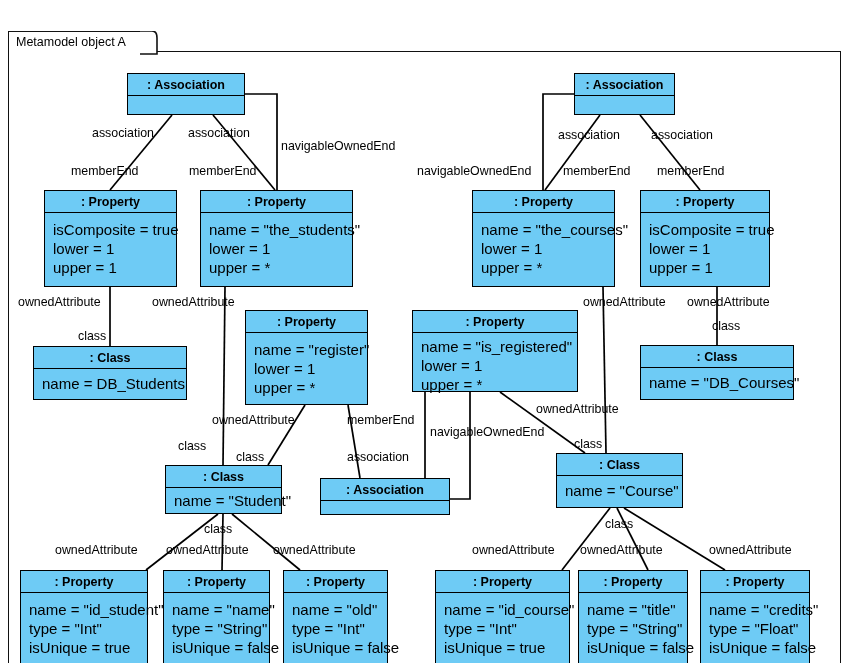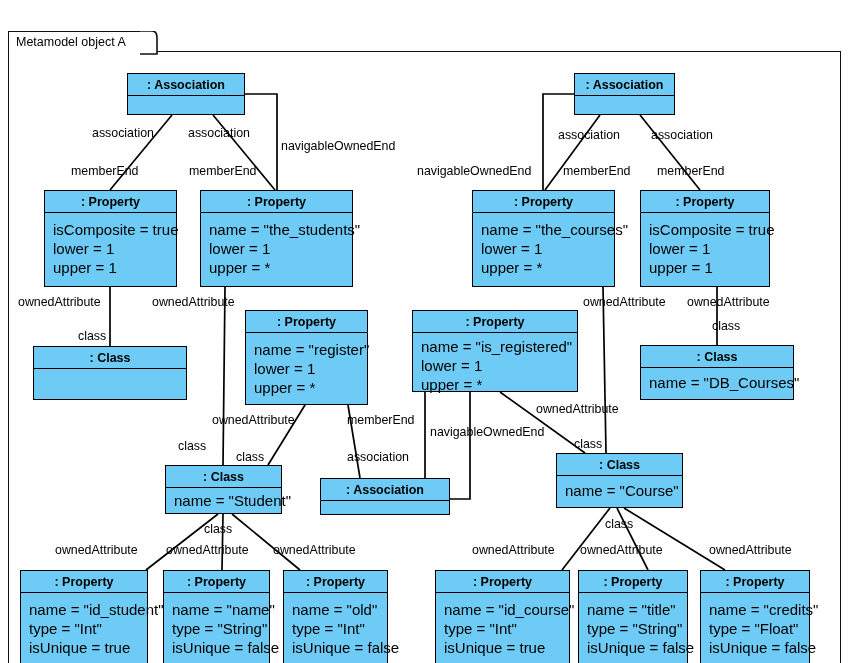--- a/index.html
+++ b/index.html
@@ -212,20 +212,23 @@
     <div class="hdr"><span>: Property</span></div>
     <div class="slots">
       <div class="slot">isComposite = true</div>
       <div class="slot">lower = 1</div>
       <div class="slot">upper = 1</div>
     </div>
   </div>
 
   <div class="node compact" style="left:33px; top:321px; width:154px; height:54px;">
     <div class="hdr"><span>: Class</span></div>
+    <div class="slots">
+      <div class="slot">name = DB_Students</div>
+    </div>
   </div>
 
   <div class="node compact" style="left:640px; top:320px; width:154px; height:55px;">
     <div class="hdr"><span>: Class</span></div>
     <div class="slots">
       <div class="slot">name = "DB_Courses"</div>
     </div>
   </div>
 
   <div class="node" style="left:245px; top:285px; width:123px; height:95px;">

